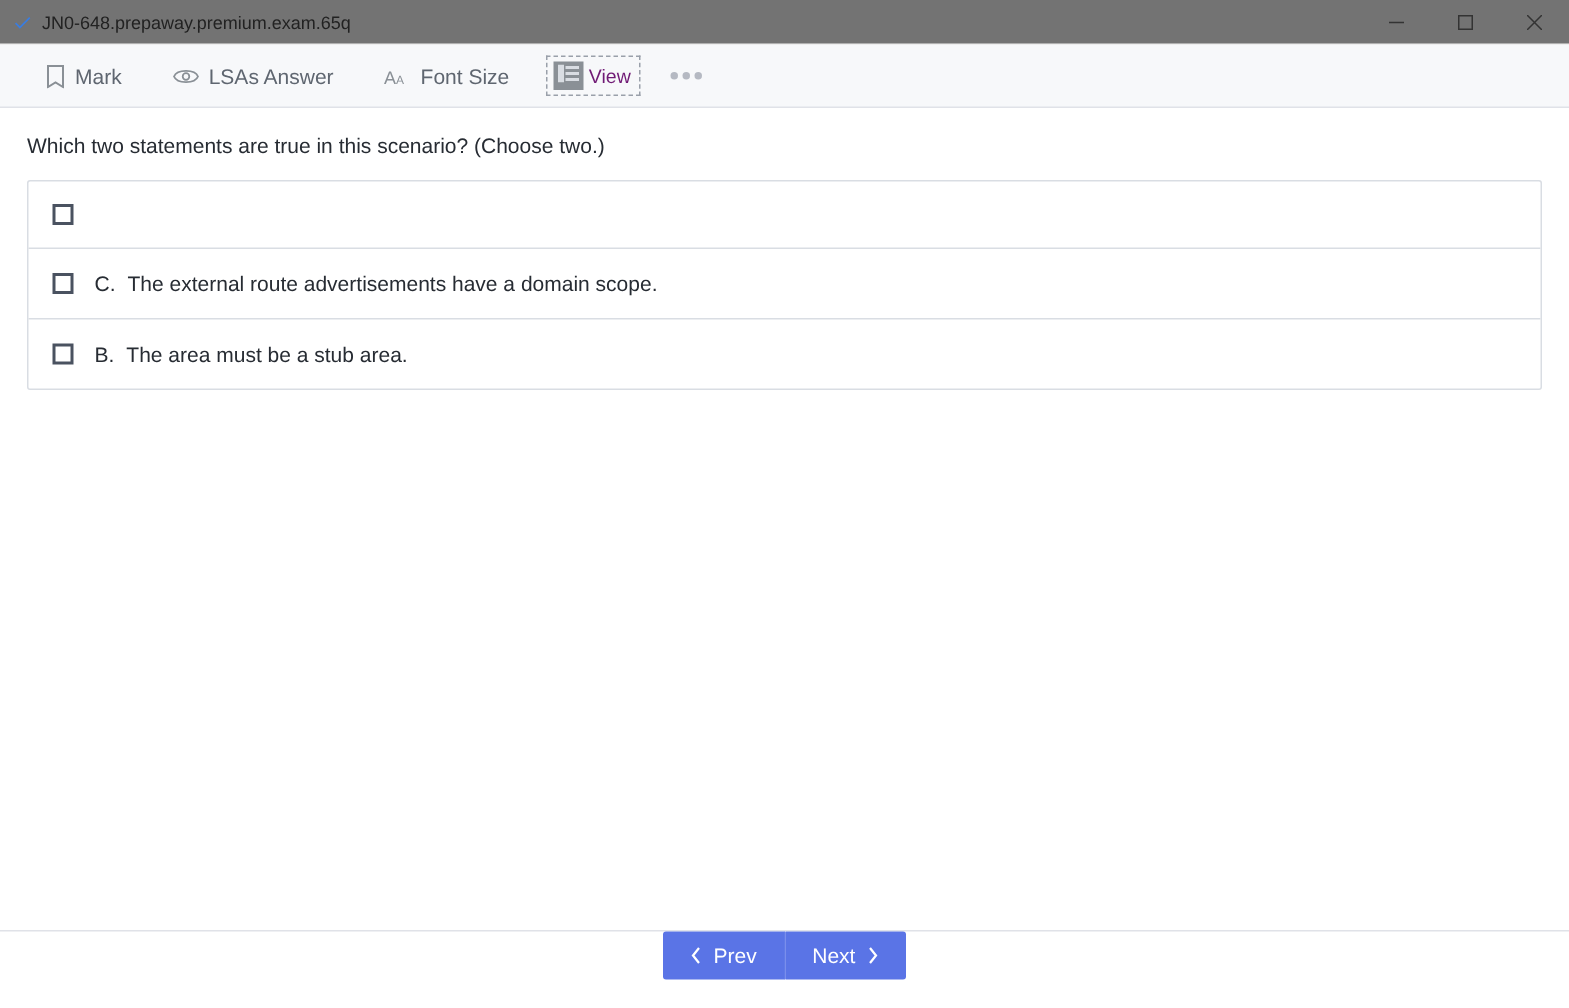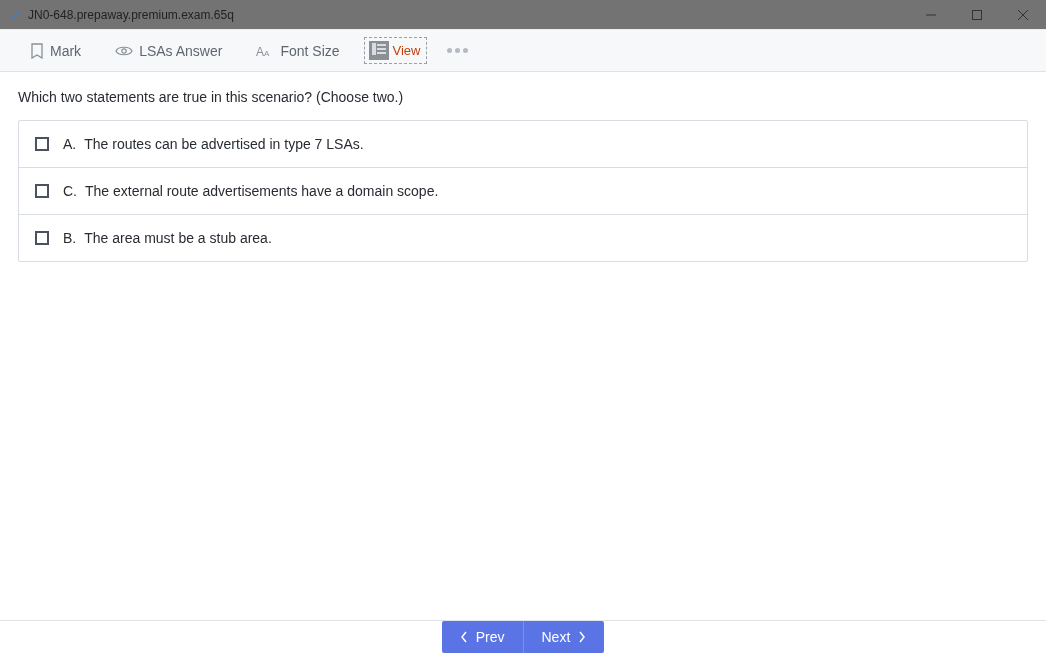--- a/index.html
+++ b/index.html
@@ -8,21 +8,21 @@
     .titlebar { height: 30px; display: flex; align-items: center; padding: 0 0 0 8px; background: #737373; border-bottom: 1px solid #eee; }
     .titlebar .logo { width: 14px; height: 14px; margin-right: 6px; }
     .titlebar .title { font-size: 12px; color: #222; flex: 1; }
     .winbtns { display: flex; }
     .winbtn { width: 46px; height: 30px; display: flex; align-items: center; justify-content: center; color: #444; }
 
     .toolbar { height: 42px; background: #f7f8fa; border-bottom: 1px solid #e0e2e8; display: flex; align-items: center; padding: 0 12px 0 20px; }
     .progress { color: #9aa0aa; font-size: 18px; font-weight: 400; flex: 1; }
     .toolbtn { display: flex; align-items: center; gap: 6px; color: #5f6670; font-size: 14px; padding: 6px 10px; border-radius: 3px; cursor: pointer; }
     .toolbtn-sep { width: 14px; }
-    .viewbtn { border: 1px dashed #9aa0aa; padding: 3px 6px 3px 4px; display: flex; align-items: center; gap: 4px; color: #c2410c; font-size: 13px; }
+    .viewbtn { border: 1px dashed #9aa0aa; padding: 3px 6px 3px 4px; display: flex; align-items: center; gap: 4px; color: #701a75; font-size: 13px; }
     .viewbtn .icon-box { background: #8a9096; padding: 2px 3px; }
     .more-dots { margin-left: 14px; display: flex; gap: 3px; color: #9aa0aa; cursor: pointer; padding: 6px; }
     .more-dots span { width: 5px; height: 5px; background: #b5b9c2; border-radius: 50%; }
 
     .content { flex: 1; padding: 14px 18px; overflow: auto; }
     .qtext { color: #272c33; font-size: 14px; line-height: 1.6; margin-bottom: 10px; }
     .answers { border: 1px solid #d9dde3; border-radius: 2px; margin-top: 12px; }
     .answer { display: flex; align-items: center; padding: 15px 16px; border-bottom: 1px solid #d9dde3; cursor: pointer; }
     .answer:last-child { border-bottom: none; }
     .chk { width: 14px; height: 14px; border: 2px solid #4a5260; flex-shrink: 0; }
@@ -108,23 +108,20 @@
     <span></span>
   </div>
 </div>
 
 <div class="content">
   <p class="qtext">Which two statements are true in this scenario? (Choose two.)</p>
 
   <div class="answers">
     <div class="answer">
       <div class="chk"></div>
-      <div class="answer-label">
-        <span class="answer-letter">A.</span><span>The routes can be advertised in type 7 LSAs.</span>
-      </div>
     </div>
     <div class="answer">
       <div class="chk"></div>
       <div class="answer-label">
         <span class="answer-letter">C.</span><span>The external route advertisements have a domain scope.</span>
       </div>
     </div>
     <div class="answer">
       <div class="chk"></div>
       <div class="answer-label">

